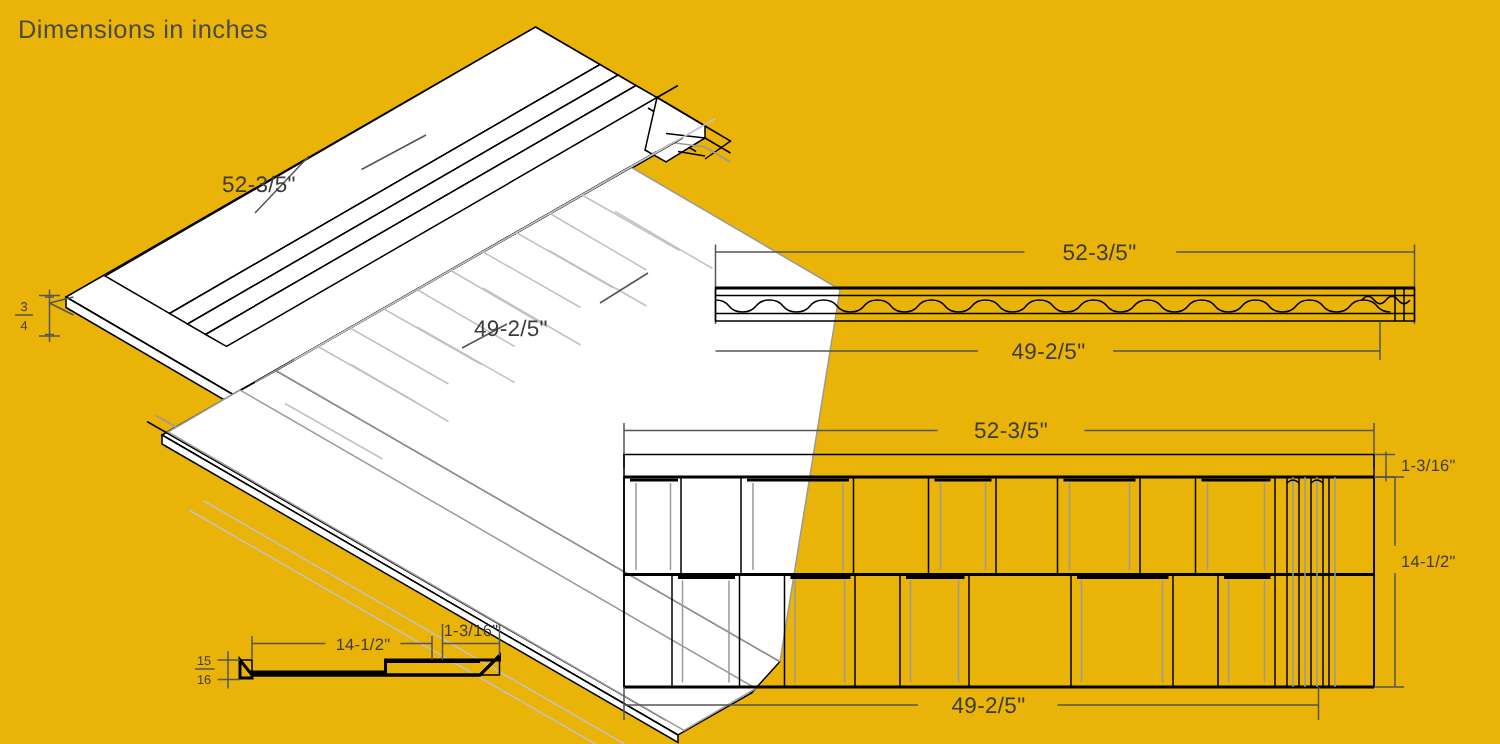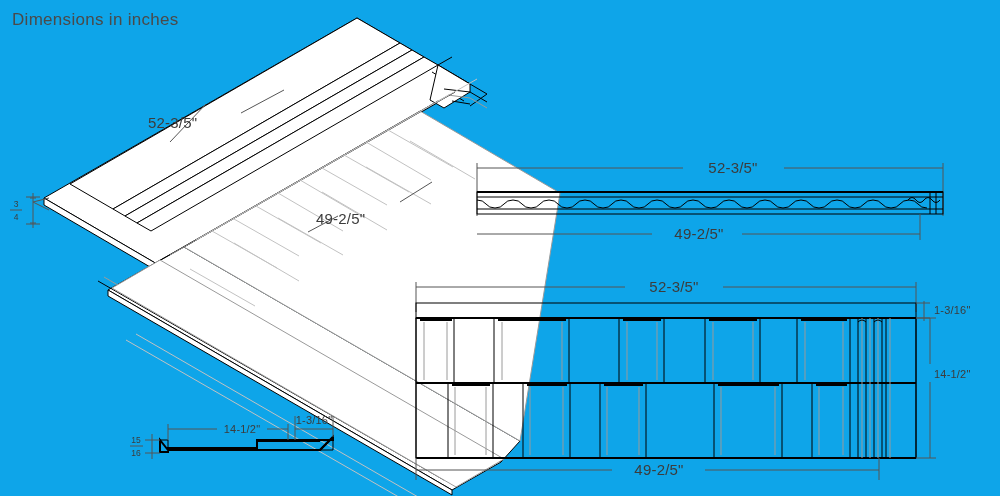--- a/index.html
+++ b/index.html
@@ -8,21 +8,21 @@
     background: #ffffff;
   }
   body {
     font-family: "Liberation Sans", sans-serif;
     color: #3c3c3c;
   }
   #sheet {
     position: relative;
     width: 1000px;
     height: 496px;
-    background: #0ea5e9;
+    background: #eab308;
     overflow: hidden;
   }
   #drawing {
     position: absolute;
     left: 0;
     top: 0;
   }
   .note-title {
     position: absolute;
     left: 12px;

